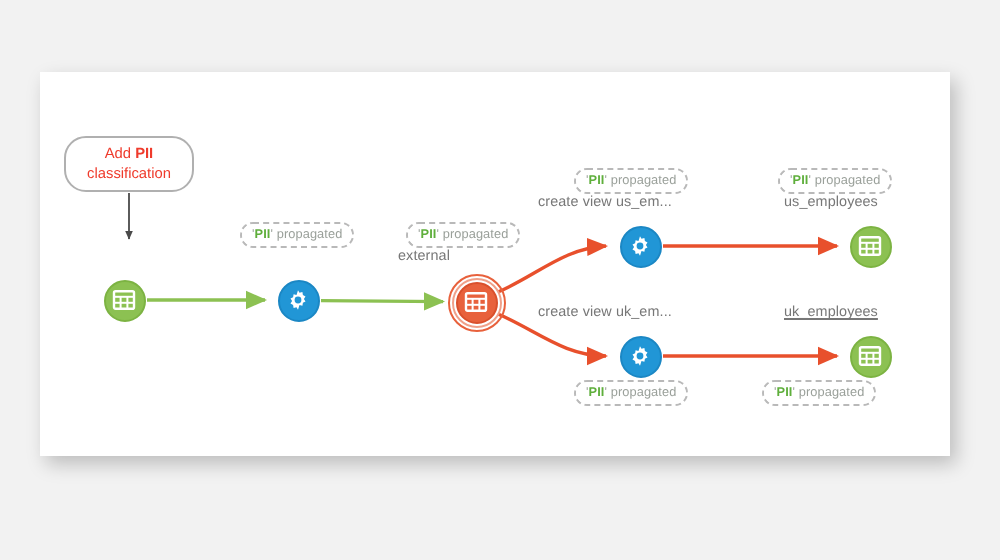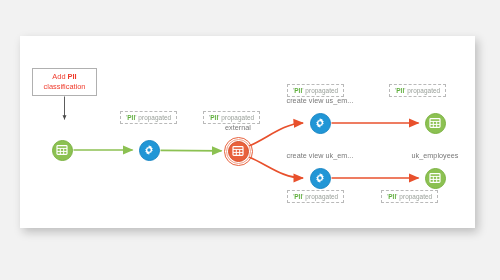--- a/index.html
+++ b/index.html
@@ -39,20 +39,21 @@
   .layer {
     position: absolute;
     left: 0;
     top: 0;
     width: 500px;
     height: 280px;
     pointer-events: none;
   }
   .layer > * {
     pointer-events: auto;
+    border-radius: 11px;
   }
   
   .node {
     position: absolute;
     width: 21px;
     height: 21px;
     border-radius: 50%;
     box-sizing: border-box;
     display: flex;
     align-items: center;
@@ -88,21 +89,20 @@
   }
   .glyph {
     display: block;
   }
   
   .node-label {
     position: absolute;
     font-size: 7.2px;
     color: #777777;
     white-space: nowrap;
-    text-align: center;
     letter-spacing: 0.05px;
   }
   
   .pii-badge {
     position: absolute;
     border: 1px dashed #b9b9b9;
     background: #ffffff;
     padding: 1.5px 5px 1.5px 5px;
     font-size: 6.4px;
     color: #9aa09a;
@@ -211,40 +211,41 @@
     <div class="pii-badge" style="left:287px; top:84px;"><span>'</span><b>PII</b><span>' propagated</span></div>
     <div class="node-label" style="left:269px; top:96px; width:102px;">create view us_em...</div>
     <div class="node process-blue" style="left:309.5px; top:112.5px;">
       <svg class="glyph" width="12" height="12" viewBox="0 0 24 24">
         <path fill="#ffffff" d="M12 2.2l1.5 2.5 2.9-.6.5 2.9 2.6 1.4-1.6 2.5 1.6 2.5-2.6 1.4-.5 2.9-2.9-.6L12 21.8l-1.5-2.5-2.9.6-.5-2.9-2.6-1.4 1.6-2.5-1.6-2.5 2.6-1.4.5-2.9 2.9.6z"></path>
         <circle cx="12" cy="12" r="3.4" fill="#2196d6"></circle>
       </svg>
     </div>
 
     <div class="pii-badge" style="left:389px; top:84px;"><span>'</span><b>PII</b><span>' propagated</span></div>
+    <div class="node-label" style="left:392px; top:96px; width:86px;">us_employees</div>
     <div class="node table-green" style="left:424.5px; top:112.5px;">
       <svg class="glyph" width="12" height="12" viewBox="0 0 12 12">
         <rect x="1" y="1.6" width="10" height="8.8" rx="0.8" fill="none" stroke="#ffffff" stroke-width="1.2"></rect>
         <line x1="1" y1="4.4" x2="11" y2="4.4" stroke="#ffffff" stroke-width="1"></line>
         <line x1="1" y1="7.4" x2="11" y2="7.4" stroke="#ffffff" stroke-width="1"></line>
         <line x1="4.3" y1="4.4" x2="4.3" y2="10.4" stroke="#ffffff" stroke-width="1"></line>
         <line x1="7.7" y1="4.4" x2="7.7" y2="10.4" stroke="#ffffff" stroke-width="1"></line>
       </svg>
     </div>
 
     <div class="node-label" style="left:269px; top:151px; width:102px;">create view uk_em...</div>
     <div class="node process-blue" style="left:309.5px; top:167.5px;">
       <svg class="glyph" width="12" height="12" viewBox="0 0 24 24">
         <path fill="#ffffff" d="M12 2.2l1.5 2.5 2.9-.6.5 2.9 2.6 1.4-1.6 2.5 1.6 2.5-2.6 1.4-.5 2.9-2.9-.6L12 21.8l-1.5-2.5-2.9.6-.5-2.9-2.6-1.4 1.6-2.5-1.6-2.5 2.6-1.4.5-2.9 2.9.6z"></path>
         <circle cx="12" cy="12" r="3.4" fill="#2196d6"></circle>
       </svg>
     </div>
     <div class="pii-badge" style="left:287px; top:190px;"><span>'</span><b>PII</b><span>' propagated</span></div>
 
-    <div class="node-label" style="left:392px; top:151px; width:86px;">uk_employees</div>
+    <div class="node-label" style="left:392px; top:151px; width:86px;text-decoration:underline;">uk_employees</div>
     <div class="node table-green" style="left:424.5px; top:167.5px;">
       <svg class="glyph" width="12" height="12" viewBox="0 0 12 12">
         <rect x="1" y="1.6" width="10" height="8.8" rx="0.8" fill="none" stroke="#ffffff" stroke-width="1.2"></rect>
         <line x1="1" y1="4.4" x2="11" y2="4.4" stroke="#ffffff" stroke-width="1"></line>
         <line x1="1" y1="7.4" x2="11" y2="7.4" stroke="#ffffff" stroke-width="1"></line>
         <line x1="4.3" y1="4.4" x2="4.3" y2="10.4" stroke="#ffffff" stroke-width="1"></line>
         <line x1="7.7" y1="4.4" x2="7.7" y2="10.4" stroke="#ffffff" stroke-width="1"></line>
       </svg>
     </div>
     <div class="pii-badge" style="left:381px; top:190px;"><span>'</span><b>PII</b><span>' propagated</span></div>

